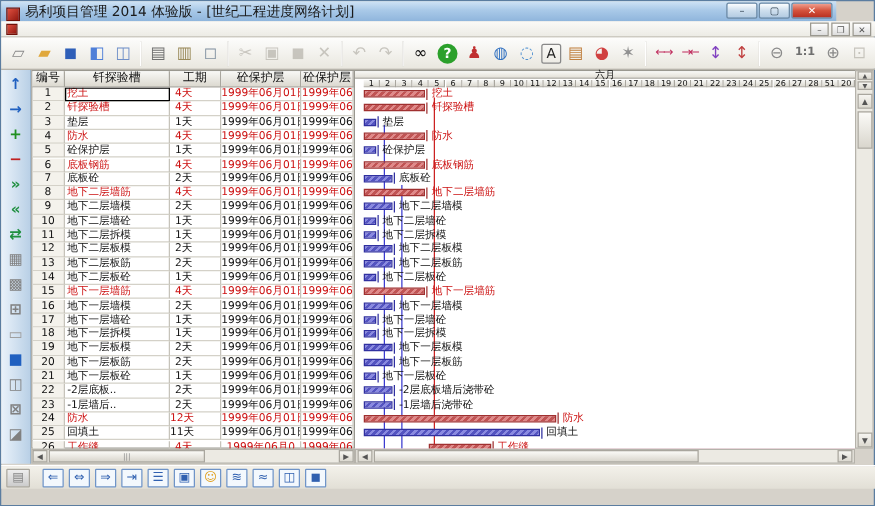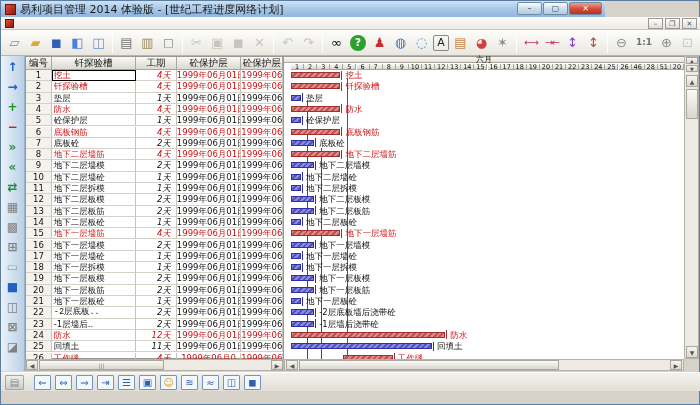--- a/index.html
+++ b/index.html
@@ -2,22 +2,22 @@
 <html><head>
 <meta charset="utf-8">
 <style>
   * { margin:0; padding:0; box-sizing:border-box; }
   html,body { width:700px; height:405px; overflow:hidden;
     font-family:"DejaVu Sans","Liberation Sans",sans-serif; font-size:10px; }
   .window { position:relative; width:700px; height:405px;
     background:#d6d2ca; border:1px solid #5b7da0; }
 
   
-  .titlebar { position:absolute; left:0; top:0; width:604px; height:16px;
-    background:linear-gradient(#cfe3f5,#a9c9e8 45%,#8fb5dc); display:flex; align-items:center; }
+  .titlebar { position:absolute; left:0; top:0; width:668px; height:16px;
+    background:linear-gradient(#cfe3f5,#a9c9e8 45%,#8fb5dc); display:flex; align-items:flex-end; }
   .app-icon { width:11px; height:11px; margin:0 4px 0 4px;
     background:linear-gradient(135deg,#e05040,#901810); border:1px solid #701008; }
   .title-text { font-size:11px; color:#1a1a1a; white-space:nowrap; overflow:hidden; }
   .winbtns { position:absolute; right:3px; top:1px; display:flex; }
   .winbtn { width:25px; height:13px; margin-left:1px; border:1px solid #6d8aa5; border-radius:2px;
     background:linear-gradient(#fdfeff,#cddeed 50%,#b3cbe2); color:#345; font-size:8px;
     text-align:center; line-height:11px; }
   .winbtn.close { width:33px; background:linear-gradient(#f0a090,#d4523c 50%,#b83020); color:#fff; }
 
   
@@ -58,21 +58,21 @@
   .thead { position:absolute; left:0; top:0; width:100%; height:30px; display:flex; }
   .th { height:13px; background:linear-gradient(#f8f8f6,#dcd9d0); border-right:1px solid #a9a69e;
     border-bottom:1px solid #a9a69e; font-size:9.5px; color:#111; text-align:center;
     line-height:12px; overflow:hidden; white-space:nowrap; }
   .rows-vp { position:absolute; left:0; top:13px; width:100%; height:289px; overflow:hidden; }
   .trow { position:absolute; left:0; width:100%; height:11.3px; display:flex; }
   .td { height:11.3px; border-right:1px solid #c6c3ba; border-bottom:1px solid #d4d1c8;
     font-size:8.5px; line-height:11px; overflow:hidden; white-space:nowrap; color:#111; }
   .td.c-id { text-align:center; background:#f4f2ec; }
   .td.c-name { padding-left:2px; }
-  .td.c-dur { text-align:right; padding-right:5px;font-style:italic; }
+  .td.c-dur { text-align:right; padding-right:22px; }
   .td.c-start,.td.c-end { text-align:center; }
   .trow.crit .td { color:#cc1111; }
   .trow.crit .td.c-id { color:#111; }
   .td.selcell { outline:1px solid #000; outline-offset:-1px; }
 
   .gantt-pane { position:absolute; left:283px; top:55px; width:400px; height:303px;
     background:#fff; border-top:1px solid #9a9890; border-bottom:1px solid #ec4899; }
   .g-month { position:absolute; left:0; top:0; width:100%; height:6px;
     background:linear-gradient(#f8f8f6,#e4e1d8); border-bottom:1px solid #a9a69e;
     font-size:8px; line-height:6px; text-align:center; color:#111; overflow:visible; }
@@ -346,21 +346,21 @@
         </div>
         <div class="trow" style="top: 226px;">
           <div class="td c-id" style="width: 26px;">21</div>
           <div class="td c-name" style="width: 85px;">地下一层板砼</div>
           <div class="td c-dur" style="width: 41px;">1天</div>
           <div class="td c-start" style="width: 65px;">1999年06月01日</div>
           <div class="td c-end" style="width: 42px;">1999年06月0</div>
         </div>
         <div class="trow" style="top: 237.3px;">
           <div class="td c-id" style="width: 26px;">22</div>
-          <div class="td c-name" style="width: 85px; font-family: Liberation Mono, monospace;">-2层底板..</div>
+          <div class="td c-name" style="width: 85px;">-2层底板..</div>
           <div class="td c-dur" style="width: 41px;">2天</div>
           <div class="td c-start" style="width: 65px;">1999年06月01日</div>
           <div class="td c-end" style="width: 42px;">1999年06月0</div>
         </div>
         <div class="trow" style="top: 248.6px;">
           <div class="td c-id" style="width: 26px;">23</div>
           <div class="td c-name" style="width: 85px;">-1层墙后..</div>
           <div class="td c-dur" style="width: 41px;">2天</div>
           <div class="td c-start" style="width: 65px;">1999年06月01日</div>
           <div class="td c-end" style="width: 42px;">1999年06月0</div>
@@ -411,21 +411,21 @@
         <div class="g-day" style="left: 216.6px; width: 13.1px;">17</div>
         <div class="g-day" style="left: 229.7px; width: 13.1px;">18</div>
         <div class="g-day" style="left: 242.8px; width: 13.1px;">19</div>
         <div class="g-day" style="left: 255.9px; width: 13.1px;">20</div>
         <div class="g-day" style="left: 269px; width: 13.1px;">21</div>
         <div class="g-day" style="left: 282.1px; width: 13.1px;">22</div>
         <div class="g-day" style="left: 295.2px; width: 13.1px;">23</div>
         <div class="g-day" style="left: 308.3px; width: 13.1px;">24</div>
         <div class="g-day" style="left: 321.4px; width: 13.1px;">25</div>
         <div class="g-day" style="left: 334.5px; width: 13.1px;">26</div>
-        <div class="g-day" style="left: 347.6px; width: 13.1px;">46</div>
+        <div class="g-day" style="left: 347.6px; width: 13.1px;">27</div>
         <div class="g-day" style="left: 360.7px; width: 13.1px;">28</div>
         <div class="g-day" style="left: 373.8px; width: 13.1px;">51</div>
         <div class="g-day" style="left: 386.9px; width: 13.1px;">20</div>
       </div>
     <div class="g-body">
         <div class="vline" style="left: 23px; top: 30px; height: 259px; background: rgb(59, 59, 208);"></div>
         <div class="vline" style="left: 36.5px; top: 78px; height: 211px; background: rgb(59, 59, 208);"></div>
         <div class="vline" style="left: 62.5px; top: 8px; height: 278px; background: rgb(204, 34, 34);"></div>
         <div class="gbar red" style="left: 7px; top: 2px; width: 49.4px;"></div>
         <div class="gtick red" style="left: 57.4px; top: 0.5px;"></div>

